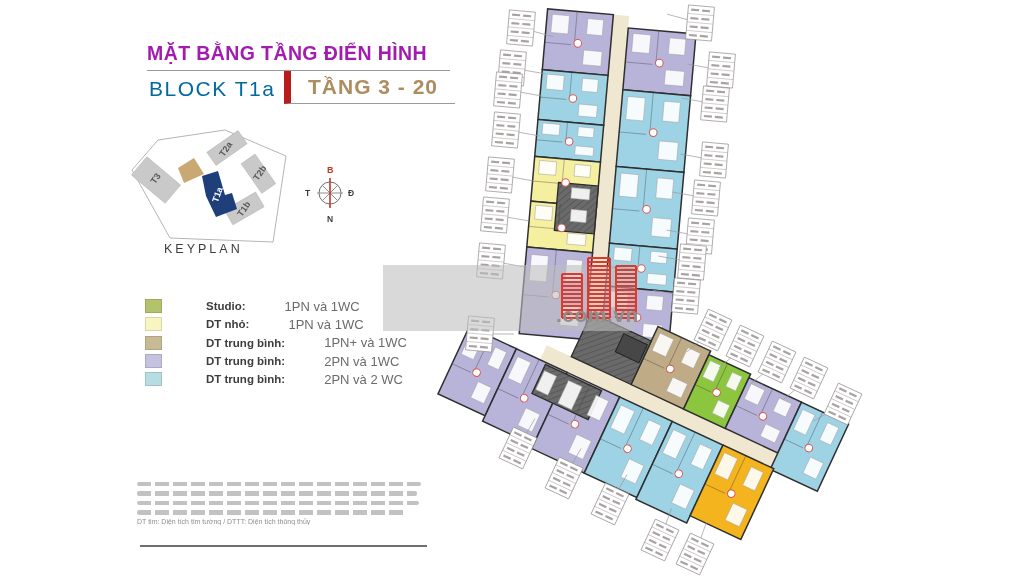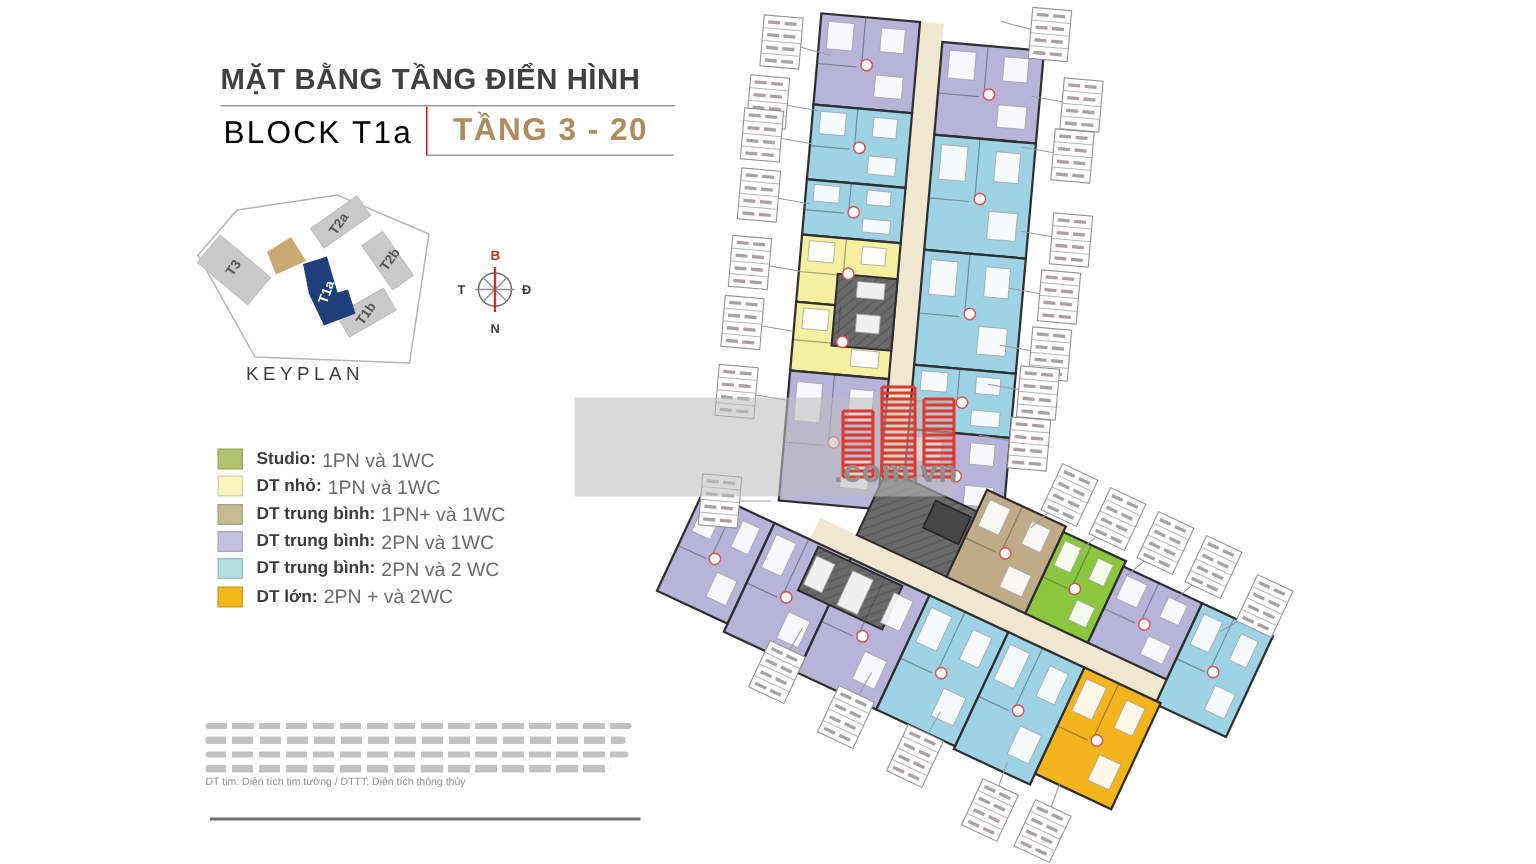--- a/index.html
+++ b/index.html
@@ -1,43 +1,43 @@
 <!DOCTYPE html>
 <html style="--pc-studio: #8cc63f; --pc-small: #f5efa0; --pc-medium_1pn: #c0ab87; --pc-medium_2pn_1wc: #b7b3d9; --pc-medium_2pn_2wc: #9ed3e6; --pc-large: #f4b41d; --corridor: #efe7cf;"><head>
 <meta charset="utf-8">
 <style>
   html,body{margin:0;padding:0;background:#fff;}
   #stage{position:relative;width:1024px;height:576px;background:#ffffff;overflow:hidden;
          font-family:"Liberation Sans", sans-serif;}
   
   .t-title{position:absolute;left:147px;top:42px;font-size:19.5px;font-weight:bold;
-           color:#404040;letter-spacing:.4px;white-space:nowrap;}
+           color:#a21caf;letter-spacing:.4px;white-space:nowrap;}
   .t-underline{position:absolute;left:147px;top:70px;width:303px;height:1px;background:#9a9a9a;}
-  .t-block{position:absolute;left:149px;top:77px;font-size:21px;color:#000000;letter-spacing:1.5px;}
+  .t-block{position:absolute;left:149px;top:77px;font-size:21px;color:#0369a1;letter-spacing:1.5px;}
   .t-floorbox{position:absolute;left:284px;top:71px;width:164px;height:32px;
-              border-left:1px solid #b91c1c;border-bottom:1px solid #9a9a9a;
+              border-left:7px solid #b91c1c;border-bottom:1px solid #9a9a9a;
               display:flex;align-items:center;justify-content:center;}
   .t-floor{font-size:21px;font-weight:bold;color:#ad8d60;letter-spacing:1px;}
   
   #keyplan{position:absolute;left:118px;top:126px;}
   .kp-outline{fill:none;stroke:#b5b5b5;stroke-width:1;}
   .kp-block{fill:#c9c9c9;stroke:#b0b0b0;stroke-width:.5;}
   .kp-tan{fill:#c9a874;}
   .kp-main{fill:#1f3f7a;}
   .kp-label{font-size:9px;fill:#555;font-weight:bold;}
   .kp-label-light{font-size:9px;fill:#fff;font-weight:bold;}
   .kp-caption{font-size:12.5px;fill:#3d3d3d;letter-spacing:3px;}
   .cp-line{stroke:#8f8f8f;stroke-width:1;}
   .cp-circle{fill:none;stroke:#6f6f6f;stroke-width:1;}
   .cp-needle{stroke:#c0392b;stroke-width:1.6;}
   .cp-n{font-size:9px;font-weight:bold;fill:#c0392b;}
   .cp-l{font-size:8.5px;font-weight:bold;fill:#3c3c3c;}
   
   .legend{position:absolute;left:145px;top:297px;}
-  .lg-row{display:flex;align-items:center;height:18.3px;}
+  .lg-row{display:flex;align-items:center;height:18.3px;gap:35px;}
   .sw{display:inline-block;width:15px;height:12px;margin-right:9px;border:1px solid rgba(0,0,0,.12);}
   .lg-label{font-size:11.5px;font-weight:bold;color:#3d3d3d;margin-right:4px;white-space:nowrap;}
   .lg-desc{font-size:13px;color:#6b6b6b;white-space:nowrap;}
   
   .disc{position:absolute;left:137px;top:479px;width:290px;}
   .d-line{height:9.5px;display:flex;align-items:center;}
   .d-label{font-size:7.5px;font-weight:bold;color:#d07a2e;margin-right:3px;white-space:nowrap;}
   .bar{display:inline-block;height:4.5px;border-radius:2px;
        background:repeating-linear-gradient(90deg,#c2c2c2 0 14px,rgba(255,255,255,0) 14px 18px);}
   .d-note{font-size:7px;color:#8f8f8f;margin-top:1px;white-space:nowrap;overflow:hidden;}
@@ -747,25 +747,20 @@
     <div class="lg-row">
       <span class="sw" style="background: rgb(196, 194, 222);"></span>
       <span class="lg-label">DT trung bình:</span>
       <span class="lg-desc">2PN và 1WC</span>
     </div>
     <div class="lg-row">
       <span class="sw" style="background: rgb(183, 220, 226);"></span>
       <span class="lg-label">DT trung bình:</span>
       <span class="lg-desc">2PN và 2 WC</span>
     </div>
-    <div class="lg-row">
-      <span class="sw" style="background: rgb(244, 184, 29);"></span>
-      <span class="lg-label">DT lớn:</span>
-      <span class="lg-desc">2PN + và 2WC</span>
-    </div>
   </div>
 
   <div class="disc">
     <div class="d-line">
         <span class="bar" style="width:284px;"></span>
       </div>
     <div class="d-line">
         <span class="bar" style="width:280px;"></span>
       </div>
     <div class="d-line">

